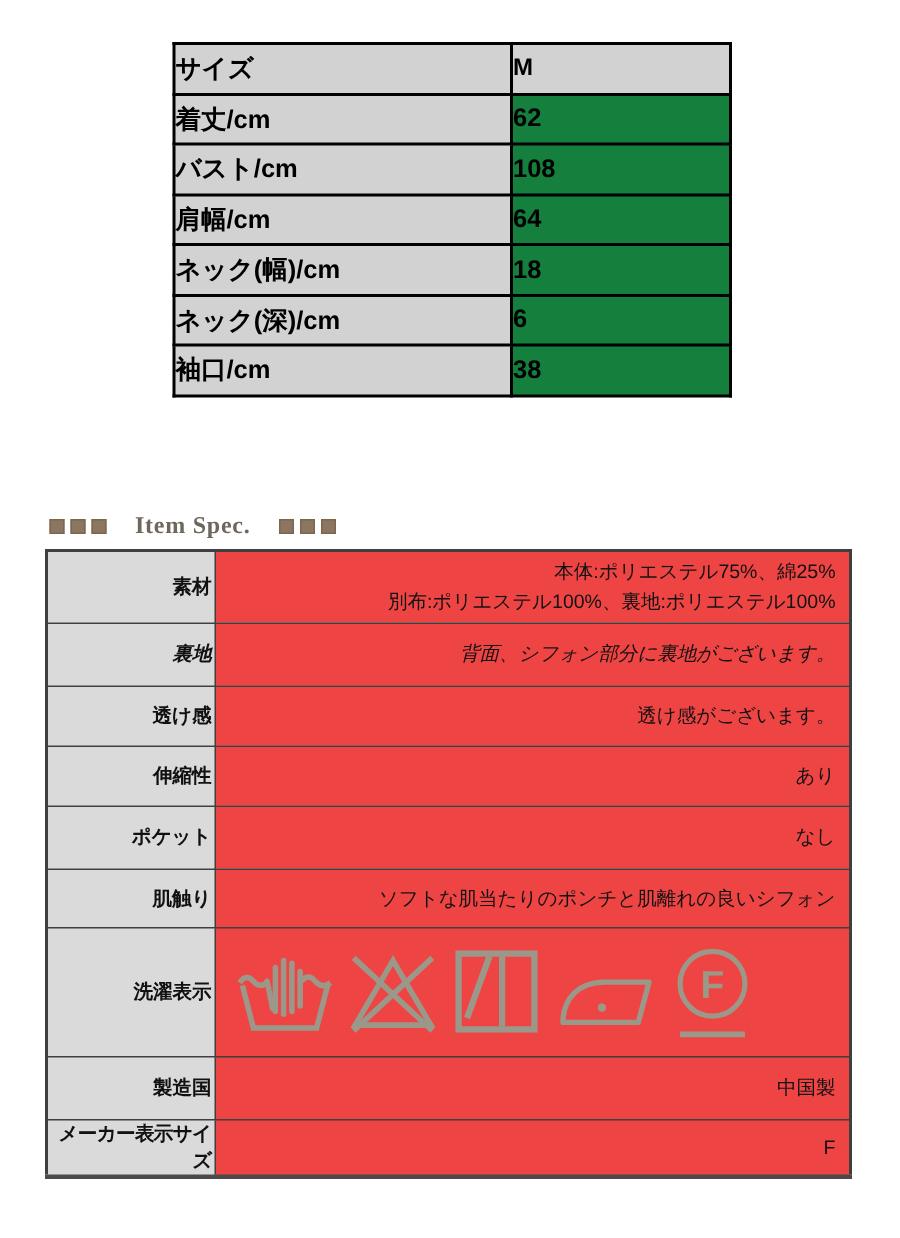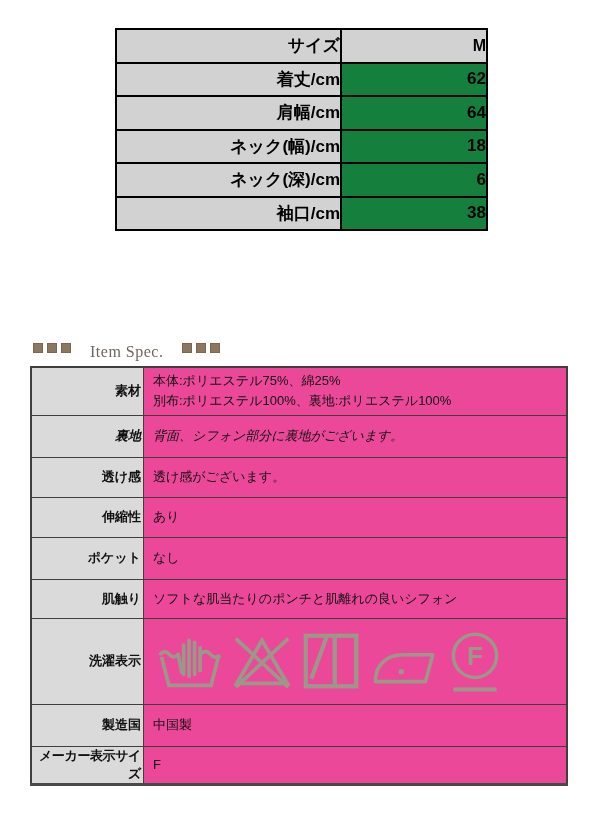--- a/index.html
+++ b/index.html
@@ -10,31 +10,31 @@
   }
 
   
   .size-table{
     position:absolute;left:115px;top:28px;
     border-collapse:collapse;table-layout:fixed;
   }
   .size-table td{
     border:2px solid #000;
     height:31.5px;padding:0;
-    text-align:right;vertical-align:middle;
+    text-align:left;vertical-align:middle;
     font-size:17px;font-weight:bold;color:#000;
   }
   .size-table td.c1{width:223px;background:#d2d2d2;}
   .size-table td.c2{width:144px;background:#15803d;}
   .size-table tr.hdr td.c2{background:#d2d2d2;font-size:16px;}
 
   
   .spec-heading{
     position:absolute;left:33px;top:343px;height:16px;
-    display:flex;align-items:flex-start;
+    display:flex;align-items:center;font-weight:bold;
   }
   .sq-group{display:flex;gap:4px;}
   .sq{width:10px;height:10px;background:#8d7661;border:1px solid #7c6650;box-sizing:border-box;}
   .spec-heading .title{
     margin:0 19px;
     font-family:"Liberation Serif","DejaVu Serif",serif;
     font-size:16px;color:#6e675c;letter-spacing:.5px;
   }
 
   
@@ -46,21 +46,21 @@
   .spec-table td{
     border:1px solid #3f3f3f;
     vertical-align:middle;
     font-size:13px;color:#111;
   }
   .spec-table td.lbl{
     width:107px;background:#dadada;text-align:right;
     font-weight:bold;padding:0 2px;
   }
   .spec-table td.lbl.small{font-size:13px;letter-spacing:-.4px;}
-  .spec-table td.val{background:#ec4899;padding:3px 9px;text-align:left;}
+  .spec-table td.val{background:#ef4444;padding:3px 9px;text-align:right;}
   .spec-table .line{display:block;line-height:1.55;}
   .r-sozai{height:48px;} .r-urazi{height:42px;font-style:italic;} .r-sukeke{height:40px;}
   .r-shinshuku{height:40px;} .r-pocket{height:42px;} .r-hadazawari{height:39px;}
   .r-wash{height:86px;} .r-country{height:42px;} .r-maker{height:35px;}
 
   
   .care-icons{
     display:flex;align-items:center;justify-content:center;
     gap:9px;padding-right:50px;
   }
@@ -76,20 +76,24 @@
 
 <table class="size-table">
   <tbody>
     <tr class="hdr">
       <td class="c1">サイズ</td>
       <td class="c2">M</td>
     </tr>
     <tr>
       <td class="c1">着丈/cm</td>
       <td class="c2">62</td>
+    </tr>
+    <tr>
+      <td class="c1">バスト/cm</td>
+      <td class="c2">108</td>
     </tr>
     <tr>
       <td class="c1">肩幅/cm</td>
       <td class="c2">64</td>
     </tr>
     <tr>
       <td class="c1">ネック(幅)/cm</td>
       <td class="c2">18</td>
     </tr>
     <tr>

